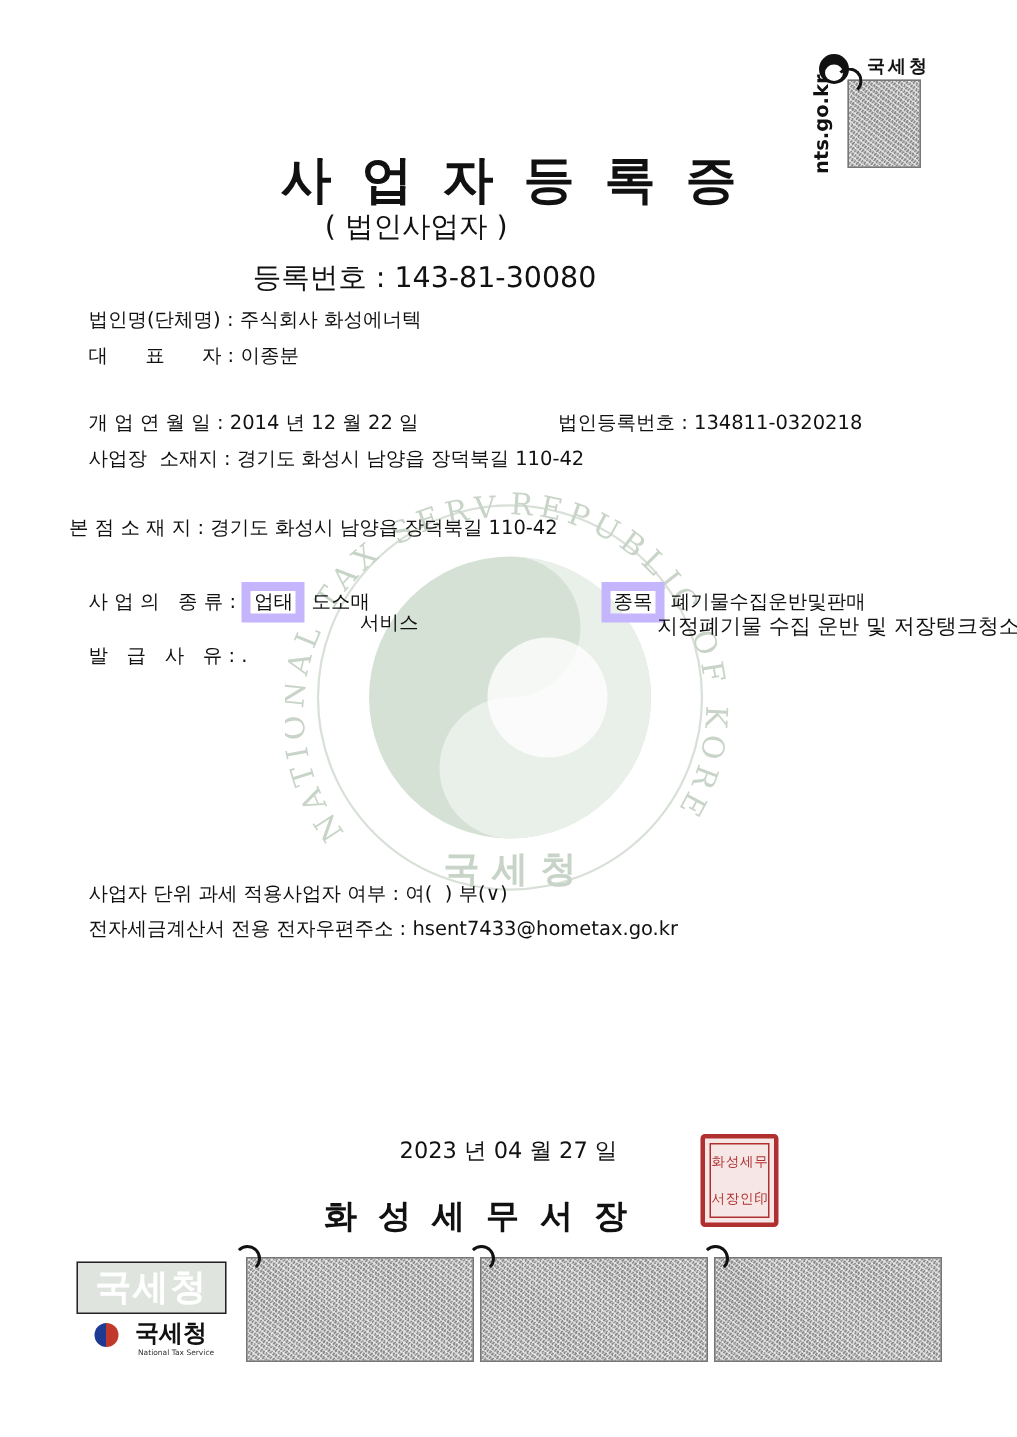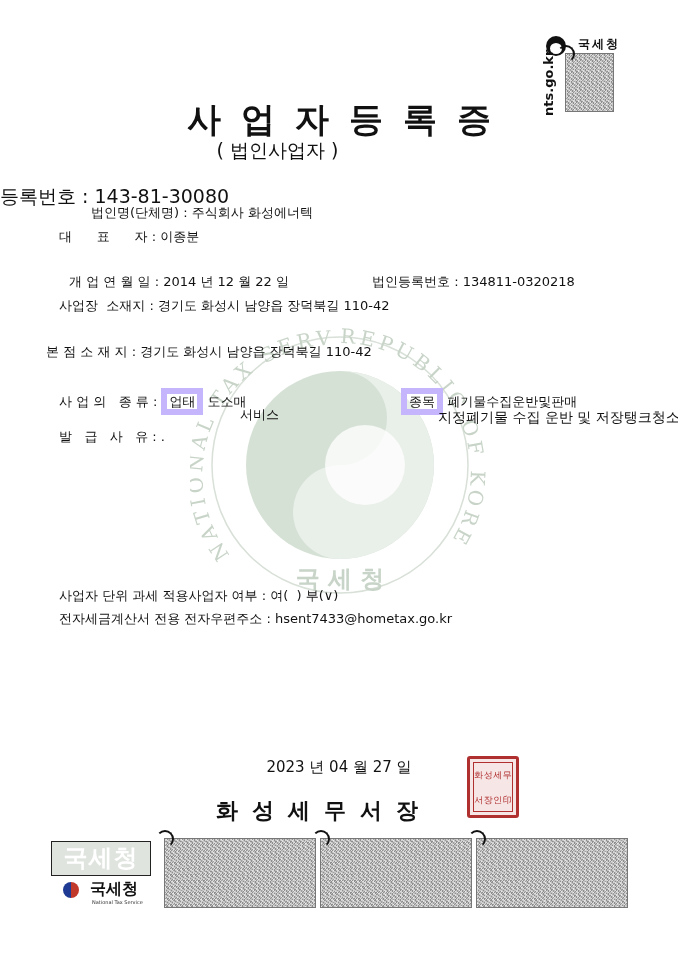--- a/index.html
+++ b/index.html
@@ -22,21 +22,21 @@
     border:1px solid #777; }
   .nts-code { left:565px; top:53px; width:49px; height:59px; }
   .arc { position:absolute; width:18px; height:18px; border-radius:50%; border:2px solid #111; border-left-color:transparent; border-bottom-color:transparent; transform:rotate(0deg); }
 
   
   .watermark { left:190px; top:325px; width:300px; height:270px; pointer-events:none; }
 
   
   .title { left:0; width:678px; top:97px; text-align:center; font-size:34px; font-weight:bold; letter-spacing:20px; padding-left:20px; }
   .subtitle { left:0; width:555px; top:138px; text-align:center; font-size:19px; }
-  .regno { left:0; width:566px; top:184px; text-align:left; font-size:19px; }
+  .regno { left:0; width:566px; top:172px; text-align:center; font-size:19px; }
 
   .row { font-size:13px; white-space:nowrap; }
   .lbl { display:inline-block; }
   .box { display:inline-block; border:6px solid #c4b5fd; padding:0 2px; line-height:15px; font-size:13px; }
   .small { font-size:14px; }
 
   .issue-date { left:0; width:678px; top:758px; text-align:center; font-size:15px; padding-right:20px;padding-left:20px; }
   .office { left:0; width:678px; top:796px; text-align:center; font-size:22px; font-weight:bold; letter-spacing:14px; padding-right:30px; }
   .stamp { left:467px; top:756px; width:52px; height:62px; border:3px solid #b03030; border-radius:3px; background:#f7e6e6; }
   .stamp-inner { position:absolute; left:3px; top:3px; right:3px; bottom:3px; border:1px solid #b03030; display:grid; grid-template-columns:repeat(4,1fr); grid-template-rows:1fr 1fr; }
@@ -76,30 +76,30 @@
   <div class="arc" style="left:-9px;top:-9px;"></div>
 </div>
 
 <div class="abs title">사업자등록증</div>
 <div class="abs subtitle">( 법인사업자 )</div>
 <div class="abs regno">
   <span>등록번호 :</span>
   <span>143-81-30080</span>
 </div>
 
-<div class="abs row" style="left:59px;top:204px;margin-left:32px;">
+<div class="abs row" style="left:59px;top:204px;">
   <span class="lbl">법인명(단체명) :</span>
   <span>주식회사 화성에너텍</span>
 </div>
 <div class="abs row" style="left:59px;top:228px;">
   <span class="lbl" style="white-space:pre;">대      표      자 :</span>
   <span>이종분</span>
 </div>
 
-<div class="abs row" style="left:59px;top:273px;margin-left:10px;">
+<div class="abs row" style="left:59px;top:273px;">
   <span class="lbl">개 업 연 월 일 :</span>
   <span>2014 년 12 월 22 일</span>
 </div>
 <div class="abs row" style="left:372px;top:273px;">
   <span class="lbl">법인등록번호 :</span>
   <span>134811-0320218</span>
 </div>
 <div class="abs row" style="left:59px;top:297px;">
   <span class="lbl" style="white-space:pre;">사업장  소재지 :</span>
   <span>경기도 화성시 남양읍 장덕북길 110-42</span>

